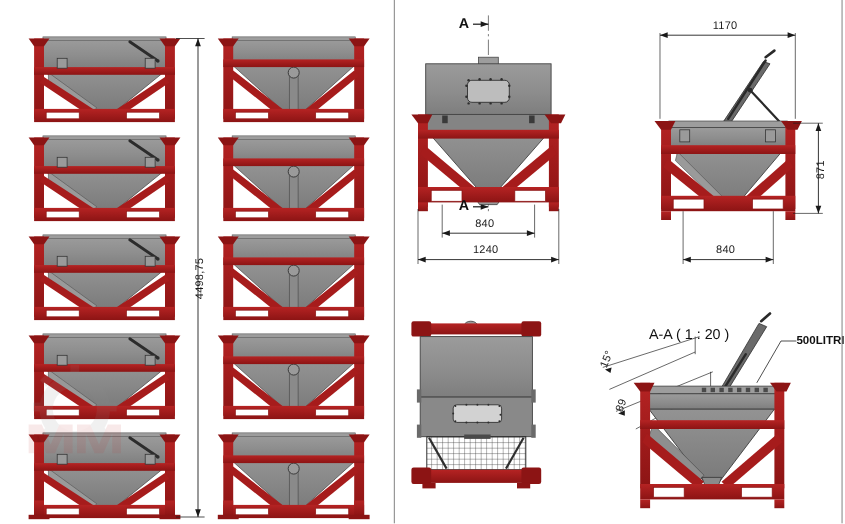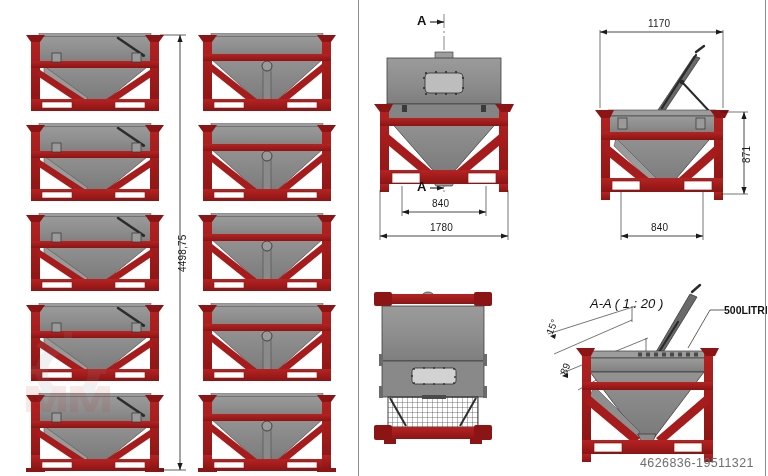--- a/index.html
+++ b/index.html
@@ -391,21 +391,21 @@
         <line x1="146" y1="190" x2="146" y2="240" stroke="#1a1a1a" stroke-width=".6"></line>
         <line x1="18" y1="236" x2="146" y2="236" stroke="#1a1a1a" stroke-width=".8"></line>
         <path d="M18 236 L25 233.4 L25 238.6 Z" fill="#1a1a1a"></path>
         <path d="M146 236 L139 233.4 L139 238.6 Z" fill="#1a1a1a"></path>
       </g>
     </svg>
 
     <span class="sectxt" style="left:55px;top:13px;font-weight:bold;">A</span>
     <span class="sectxt" style="left:55px;top:179px;font-weight:bold;">A</span>
     <span class="dimtxt" style="left:70px;top:198px;">840</span>
-    <span class="dimtxt" style="left:68px;top:222px;">1780</span>
+    <span class="dimtxt" style="left:68px;top:222px;">1240</span>
   </div>
 
   <div class="panel" style="left:578px;top:0;width:190px;height:256px;">
     <svg width="190" height="256" viewBox="0 0 190 256">
 
       <g>
         <line x1="22" y1="30" x2="22" y2="108" stroke="#1a1a1a" stroke-width=".6"></line>
         <line x1="145" y1="30" x2="145" y2="108" stroke="#1a1a1a" stroke-width=".6"></line>
         <line x1="22" y1="32" x2="145" y2="32" stroke="#1a1a1a" stroke-width=".8"></line>
         <path d="M22 32 L29 29.4 L29 34.6 Z" fill="#1a1a1a"></path>
@@ -569,23 +569,22 @@
       <rect x="54" y="100" width="131" height="8" fill="url(#redG)"></rect>
       <path d="M60 112 L112 156 L106 162 L56 120 Z" fill="#a61c1c"></path>
       <path d="M179 112 L128 156 L134 162 L183 120 Z" fill="#a61c1c"></path>
       <rect x="54" y="158" width="131" height="14" fill="url(#redG)"></rect>
       <rect x="66" y="161" width="28" height="9" fill="#ffffff" stroke="#8c1414" stroke-width=".7"></rect>
       <rect x="146" y="161" width="28" height="9" fill="#ffffff" stroke="#8c1414" stroke-width=".7"></rect>
       <rect x="54" y="172" width="9" height="8" fill="url(#redG)"></rect>
       <rect x="176" y="172" width="9" height="8" fill="url(#redG)"></rect>
     </svg>
 
-    <span class="sectxt" style="left:62px;top:14px;font-style:italic;">A-A ( 1 : 20 )</span>
+    <span class="sectxt" style="left:62px;top:14px;">A-A ( 1 : 20 )</span>
     <span class="lbl500" style="left:196px;top:22px;">500LITRI</span>
     <span class="dimtxt" style="left:16px;top:50px;transform:rotate(-68deg);transform-origin:left top;">15°</span>
     <span class="dimtxt" style="left:30px;top:90px;transform:rotate(-68deg);transform-origin:left top;">89</span>
   </div>
 
   <div class="vdiv" style="left:765px;"></div>
 
-  <span class="idtxt" style="left:640px;top:456px;">4626836-19511321</span>
 
 </div>
 
 </body></html>

